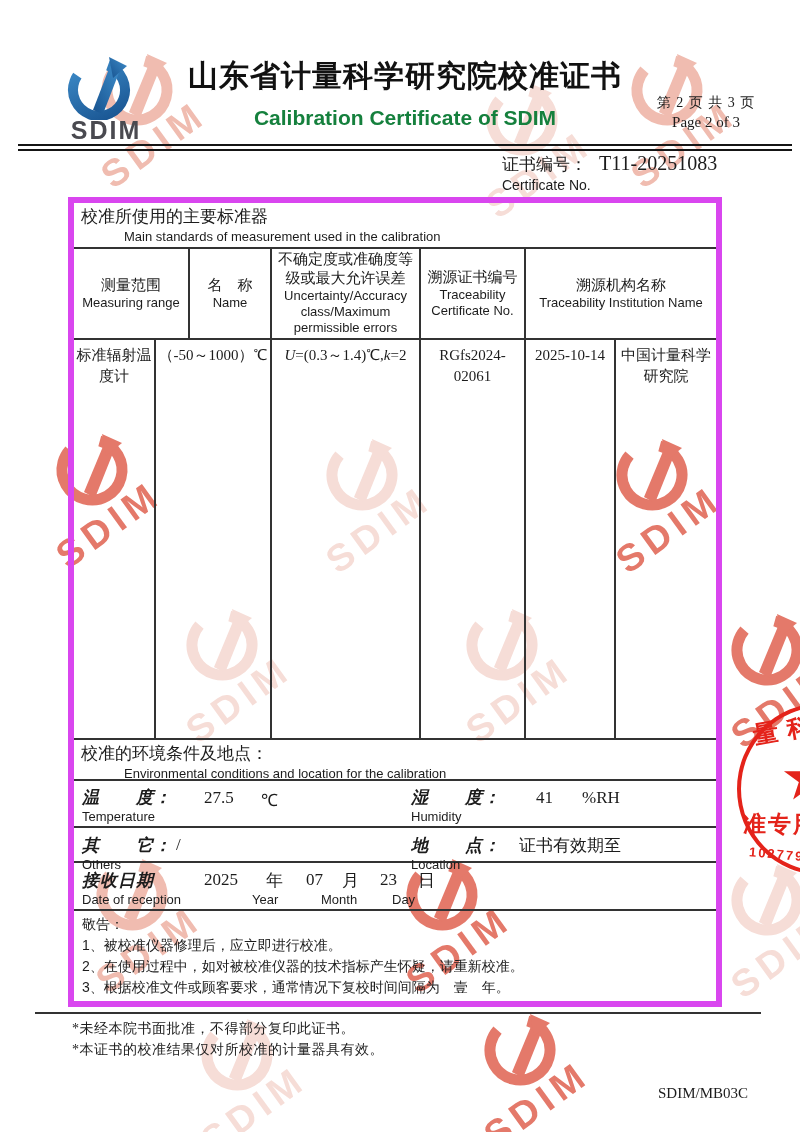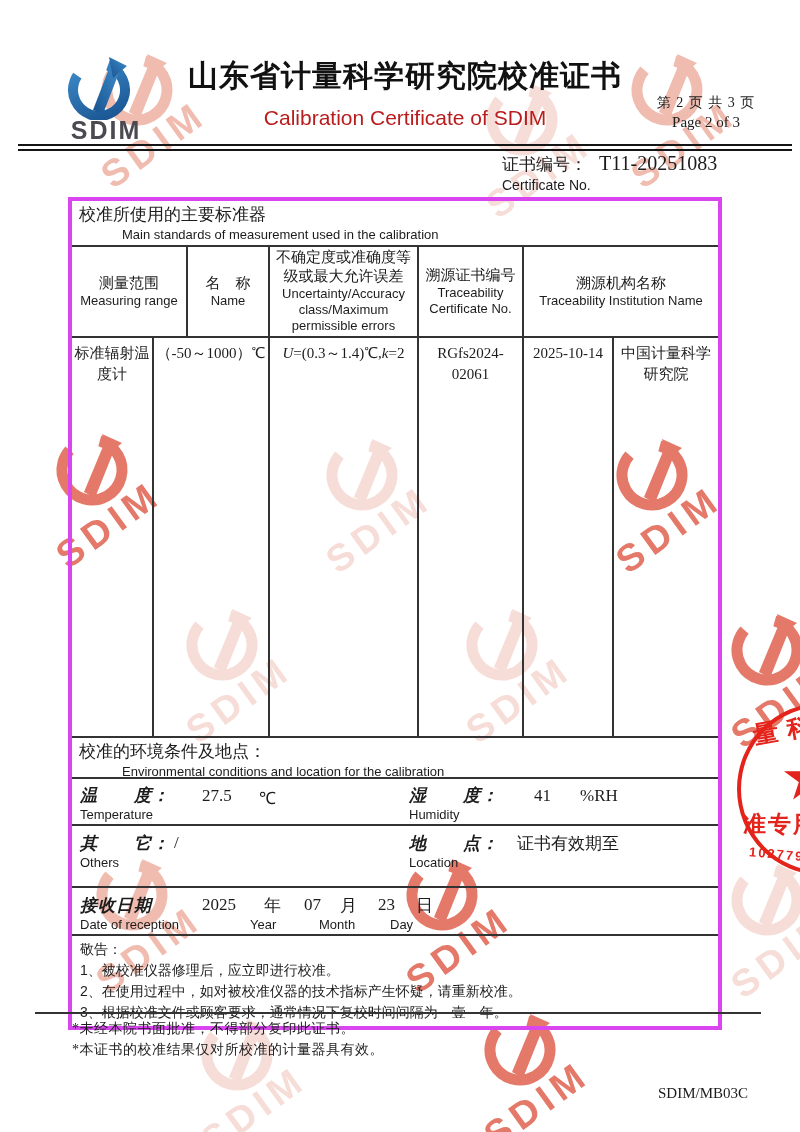--- a/index.html
+++ b/index.html
@@ -18,49 +18,49 @@
   .wm-m{color:#f0bcb0;}
   .wm-s{color:#e4796a;}
 
   .layer{position:absolute;inset:0;z-index:1;}
 
   
   .logo{left:58px;top:54px;width:96px;text-align:center;}
   .logo-text{font-weight:bold;font-size:25px;letter-spacing:2px;color:#4a4a50;margin-top:-8px;}
   .title-block{left:150px;top:56px;width:510px;text-align:center;}
   .title-cn{font-family:"Liberation Serif",serif;font-weight:bold;font-size:30px;letter-spacing:1px;color:#111;}
-  .title-en{font-weight:normal;font-size:21px;margin-top:9px;color:#b91c1c;}
+  .title-en{font-weight:bold;font-size:21px;margin-top:9px;color:#15803d;}
   .pageinfo{left:628px;top:94px;width:156px;text-align:center;font-family:"Liberation Serif",serif;}
   .pageinfo-cn{font-size:14px;letter-spacing:1px;}
   .pageinfo-en{font-size:15px;margin-top:2px;}
   .dbl-rule{left:18px;top:144px;width:774px;height:3px;border-top:2px solid #151515;border-bottom:2px solid #151515;}
   .certno{left:502px;top:152px;width:260px;}
   .certno-line1{font-family:"Liberation Serif",serif;}
   .certno-label{font-size:17px;}
   .certno-value{font-size:20px;margin-left:12px;}
   .certno-en{font-size:14px;margin-top:1px;}
 
   
-  .main-table{left:68px;top:197px;width:654px;border:4px solid #d946ef;box-sizing:border-box;}
+  .main-table{left:68px;top:197px;width:654px;border:6px solid #d946ef;box-sizing:border-box;}
   .sec{border-bottom:2px solid #333;box-sizing:border-box;position:relative;}
   .sec:last-child{border-bottom:none;}
   .sec-head{padding:2px 7px 3px 7px;}
   .sec-head-cn{font-size:17px;}
   .sec-head-en{font-size:13px;margin-top:1px;margin-left:43px;}
   .cols{display:flex;width:100%;height:100%;}
   .cell{border-right:2px solid #333;box-sizing:border-box;display:flex;flex-direction:column;
         align-items:center;text-align:center;}
   .cell:last-child{border-right:none;flex:1;}
   .hdr .cell{justify-content:center;font-size:15px;line-height:1.25;padding:2px 1px;}
   .hdr-en{font-size:13px;}
   .datarow .cell{justify-content:flex-start;padding-top:5px;font-family:"Liberation Serif",serif;
         font-size:15px;line-height:1.4;}
   .c1{width:82px;} .c2{width:116px;} .c3{width:149px;} .c4{width:105px;} .c5{width:90px;}
   .s2{height:91px;} .s3{height:400px;} .s4{height:41px;} .s5{height:47px;}
-  .s6{height:62px;} .s7{height:48px;} .s8{height:90px;}
+  .s6{height:35px;} .s7{height:48px;} .s8{height:90px;}
   .lab-cn{font-size:17px;font-weight:bold;letter-spacing:1px;font-style:italic;}
   .lab-en{font-size:13px;}
   .val{font-family:"Liberation Serif",serif;font-size:17px;}
   .notice{padding:3px 8px;font-size:14px;line-height:1.5;}
 
   
   .foot-rule{left:35px;top:1012px;width:726px;height:2px;background:#333;}
   .footnote{left:72px;font-family:"Liberation Serif",serif;font-size:14px;letter-spacing:.5px;}
   .fn1{top:1020px;} .fn2{top:1041px;}
   .formcode{left:638px;top:1085px;width:130px;text-align:center;

